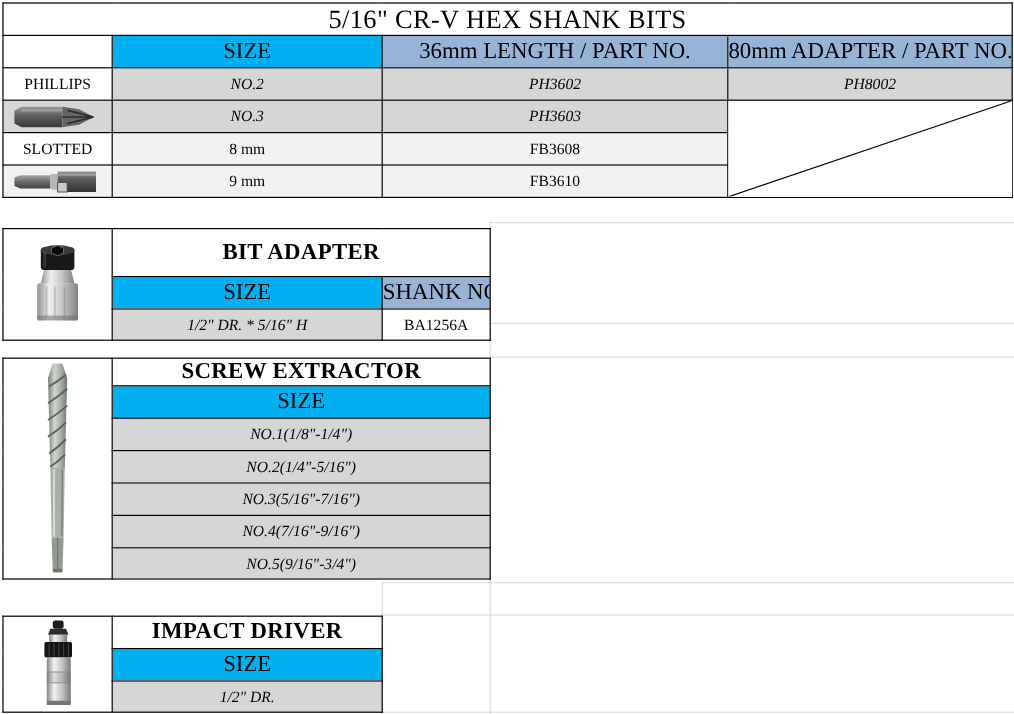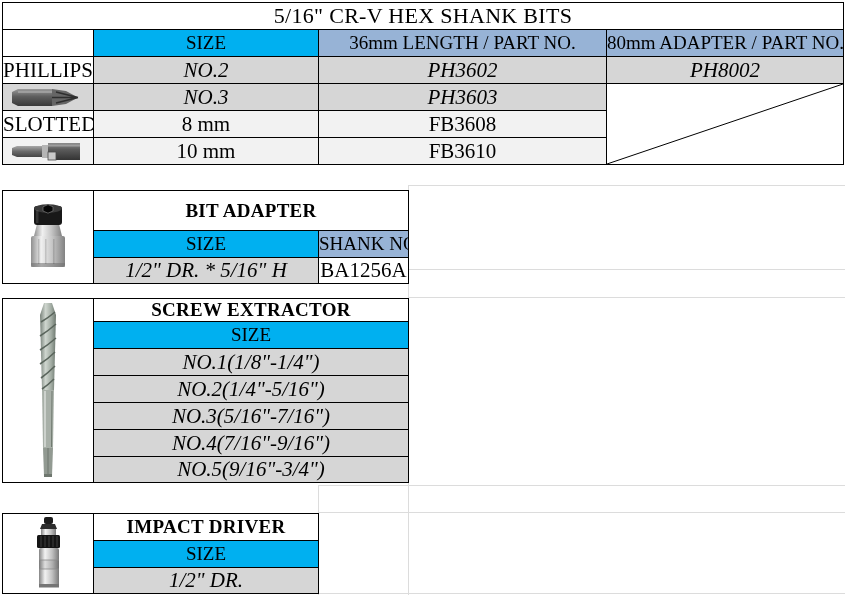--- a/index.html
+++ b/index.html
@@ -14,21 +14,21 @@
 
   .bg-cyan{background:var(--header_cyan,#00B0F0);font-family:Liberation Serif, serif;}
   .bg-blue{background:var(--header_blue_gray,#97B3D6);margin-left:36px;}
   .bg-gray{background:var(--row_gray,#D6D6D6);font-style:italic;}
   .bg-light{background:var(--row_light,#F2F2F2);}
   .bg-white{background:#fff;}
 
   .title-cell{font-size:22px;letter-spacing:.3px;}
   .sec-title{font-size:19px;font-weight:bold;letter-spacing:.3px;}
   .hdr{font-size:19px;}
-  .val{font-size:21px;}
+  .val{font-size:13px;}
 
   .imgcell svg{display:block;margin:0 auto;}
   .diag{position:relative;background:#fff;}
   .diag svg{position:absolute;left:0;top:0;width:100%;height:100%;display:block;}
 </style>
 </head>
 <body>
 
 <div class="page">
 
@@ -108,21 +108,21 @@
                   <stop offset="1" stop-color="#333"></stop>
             </linearGradient>
           </defs>
           <polygon points="6,9 11,7 36,7 36,18 11,18 6,16" fill="url(#gm2)"></polygon>
           <rect x="36" y="6" width="6" height="13" fill="#b5b5b5"></rect>
           <rect x="42" y="4" width="32" height="17" fill="url(#gm3)"></rect>
           <rect x="42" y="5.5" width="32" height="2" fill="#9e9e9e"></rect>
           <rect x="42" y="13" width="8" height="8" fill="#c9c9c9" stroke="#4a4a4a" stroke-width="0.8"></rect>
         </svg>
       </td>
-      <td class="bg-light val">10 mm</td>
+      <td class="bg-light val">9 mm</td>
       <td class="bg-light val">FB3610</td>
     </tr>
   </tbody>
     </table>
 
   <table style="left:2px;top:190px;width:406px;">
     <colgroup>
         <col style="width:91px">
         <col style="width:225px">
         <col style="width:90px">

